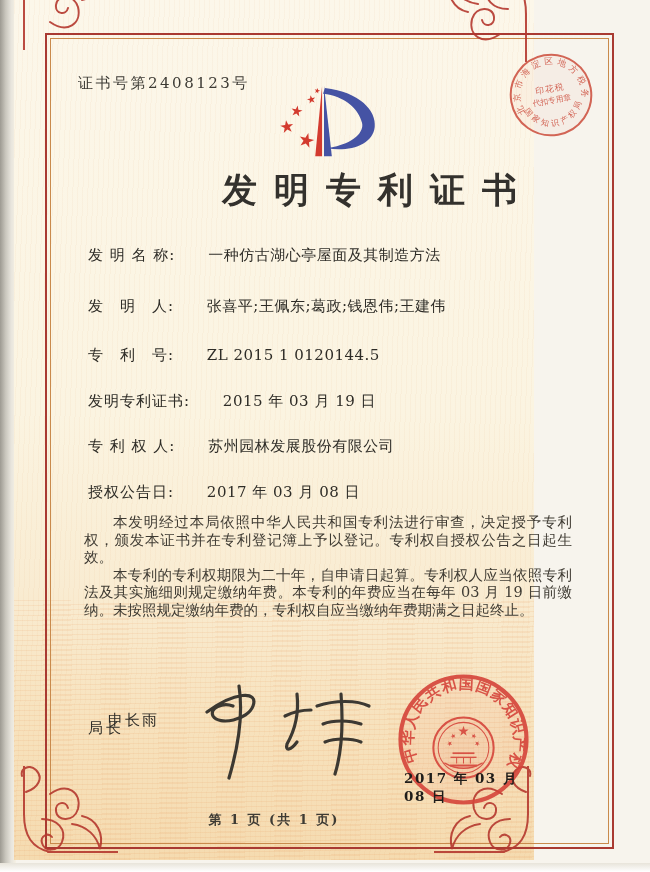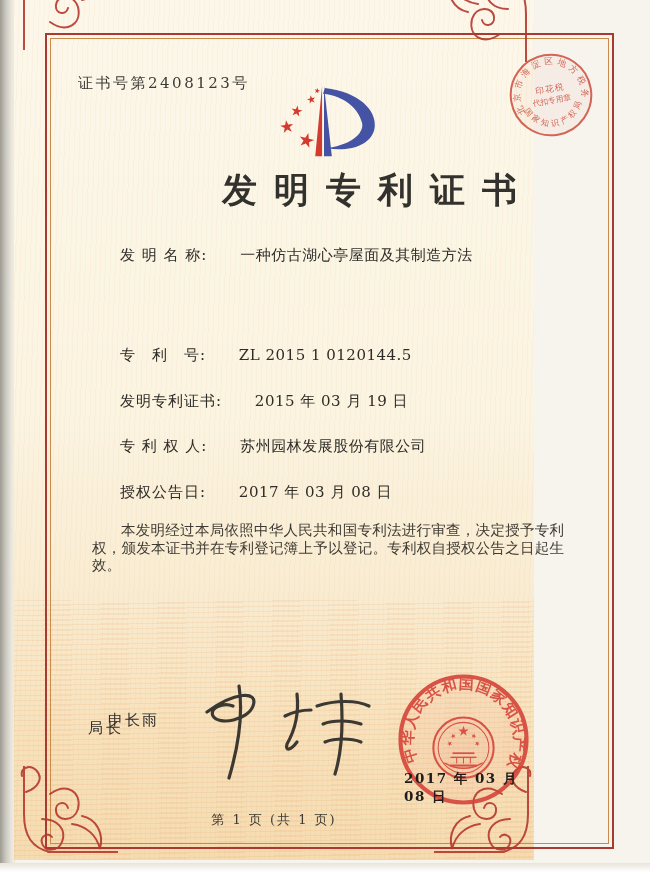--- a/index.html
+++ b/index.html
@@ -17,33 +17,33 @@
     background:repeating-linear-gradient(179deg,rgba(230,140,75,0.14) 0 1.5px,rgba(0,0,0,0) 1.5px 5px);}
   .frame{position:absolute;left:31px;top:33px;width:565px;height:812px;border:2px solid #a93a32;}
   .frame-inner{position:absolute;inset:3px;border:1px solid #c98a4c;}
   .cert-no{position:absolute;left:64px;top:74px;font-size:15px;letter-spacing:2.5px;color:#3c3a34;}
   .logo{position:absolute;left:252px;top:84px;width:118px;height:78px;}
   .tax-stamp{position:absolute;left:491px;top:49px;width:92px;height:92px;
     transform:rotate(-10deg);opacity:.92;}
   .title{position:absolute;left:0;right:0;top:167px;text-align:right;
     font-size:35px;font-weight:bold;letter-spacing:17px;text-indent:17px;color:#33312d;}
   .field-row{position:absolute;left:74px;font-size:15px;color:#2e2c27;white-space:nowrap;}
-  .field-label{display:inline-block;min-width:84px;letter-spacing:1px;margin-left:32px;}
+  .field-label{display:inline-block;min-width:84px;letter-spacing:1px;}
   .field-value{margin-left:28px;letter-spacing:.5px;}
   .body-text{position:absolute;left:70px;top:514px;width:488px;font-size:14.5px;
     line-height:17.6px;color:#3f3b33;text-align:justify;}
-  .body-text p{margin:8px;text-indent:2em;}
+  .body-text p{margin:0;text-indent:2em;}
   .signer-role{position:absolute;left:74px;top:719px;font-size:15px;letter-spacing:3px;color:#2e2c27;}
   .signer-name{position:absolute;left:74px;top:711px;font-size:15px;letter-spacing:2px;color:#2e2c27;margin-left:20px;}
   .signature{position:absolute;left:175px;top:680px;width:195px;height:104px;}
   .big-seal{position:absolute;left:381px;top:671px;width:137px;height:137px;opacity:.9;}
   .seal-date{position:absolute;left:390px;top:770px;font-size:13.5px;font-weight:bold;
     letter-spacing:1.5px;color:#1f1d1a;}
   .footer{position:absolute;left:0;right:0;top:811px;text-align:center;
-    font-size:13px;letter-spacing:2px;color:#3e3b34;}
+    font-size:13px;letter-spacing:2px;color:#3e3b34;font-weight:bold;}
   .orn{position:absolute;width:106px;height:92px;}
   .orn-bl{left:-2px;top:766px;}
   .orn-br{right:-6px;bottom:2px;transform:scaleX(-1);}
   .orn-tl{left:-2px;top:-42px;transform:scaleY(-1);}
   .orn-tr{right:-4px;top:-30px;transform:scale(-1,-1);}
   svg text{font-family:"DejaVu Serif","Liberation Serif",serif;}
 </style>
 </head>
 <body>
 
@@ -133,39 +133,44 @@
         <use href="#unitStar" transform="translate(41,58) scale(8) rotate(14)"></use>
       </g>
     </svg>
 
     <div class="title">发明专利证书</div>
 
     <div class="field-row" style="top:246px">
       <span class="field-label">发 明 名 称:</span>
       <span class="field-value">一种仿古湖心亭屋面及其制造方法</span>
     </div>
+    <div class="field-row" style="top:297px">
+      <span class="field-label">发　明　人:</span>
+      <span class="field-value">张喜平;王佩东;葛政;钱恩伟;王建伟</span>
+    </div>
     <div class="field-row" style="top:346px">
       <span class="field-label">专　利　号:</span>
       <span class="field-value">ZL 2015 1 0120144.5</span>
     </div>
     <div class="field-row" style="top:392px">
       <span class="field-label">发明专利证书:</span>
       <span class="field-value">2015 年 03 月 19 日</span>
     </div>
     <div class="field-row" style="top:437px">
       <span class="field-label">专 利 权 人:</span>
       <span class="field-value">苏州园林发展股份有限公司</span>
     </div>
     <div class="field-row" style="top:483px">
       <span class="field-label">授权公告日:</span>
       <span class="field-value">2017 年 03 月 08 日</span>
     </div>
 
     <div class="body-text">
       <p>本发明经过本局依照中华人民共和国专利法进行审查，决定授予专利权，颁发本证书并在专利登记簿上予以登记。专利权自授权公告之日起生效。</p>
+      <p>本专利的专利权期限为二十年，自申请日起算。专利权人应当依照专利法及其实施细则规定缴纳年费。本专利的年费应当在每年 03 月 19 日前缴纳。未按照规定缴纳年费的，专利权自应当缴纳年费期满之日起终止。</p>
     </div>
 
     <div class="signer-role">局长</div>
     <div class="signer-name">申长雨</div>
 
     <svg class="signature" viewBox="0 0 195 104">
       <g stroke="#232220" stroke-width="3.2" fill="none" stroke-linecap="round" opacity=".88">
         <path d="M 18,32 C 45,12 70,10 64,26 C 59,40 30,46 24,36 C 20,28 34,22 44,26"></path>
         <path d="M 50,6 C 54,32 50,64 40,98"></path>
         <path d="M 96,36 C 104,32 114,30 122,30"></path>

